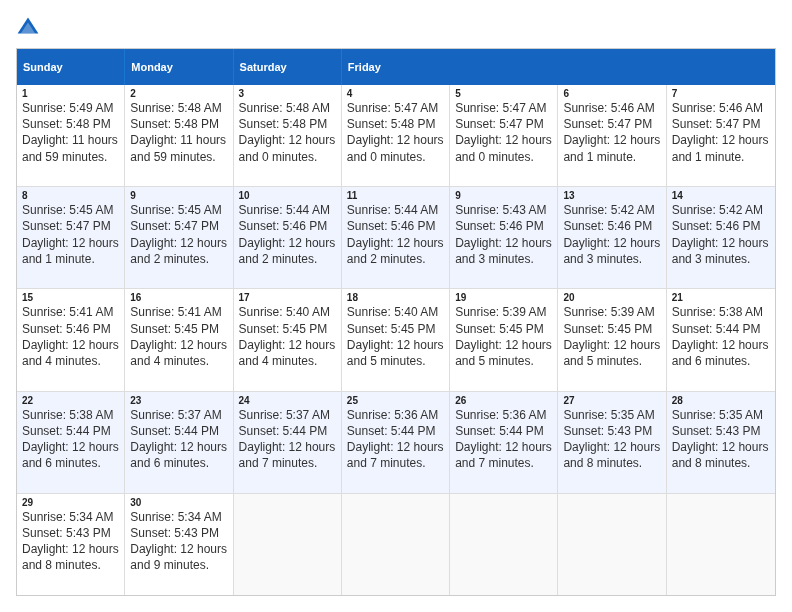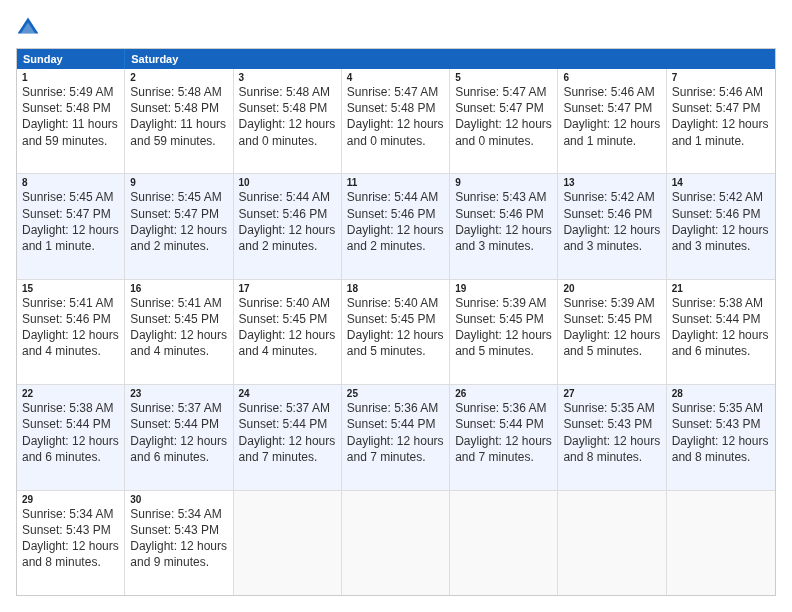--- a/index.html
+++ b/index.html
@@ -59,21 +59,21 @@
     }
     .cal-header {
       display: grid;
       grid-template-columns: repeat(7, 1fr);
       background: #1565C0;
     }
     .cal-header-cell {
       color: #fff;
       font-size: 11px;
       font-weight: bold;
-      padding: 4px 6px;
+      padding: 12px 6px;
       text-align: left;
       border-right: 1px solid #1976D2;
     }
     .cal-header-cell:last-child { border-right: none; }
     .cal-body {
       flex: 1;
       display: flex;
       flex-direction: column;
     }
     .cal-row {
@@ -124,21 +124,23 @@
     </div>
     <div class="title-area">
       <div class="month-title"></div>
       <div class="location"></div>
     </div>
   </div>
 
   <div class="calendar">
     <div class="cal-header" id="cal-header-row">
         <div class="cal-header-cell">Sunday</div>
+        <div class="cal-header-cell">Monday</div>
         <div class="cal-header-cell">Saturday</div>
+        <div class="cal-header-cell">Friday</div>
       </div>
     <div class="cal-body" id="cal-body">
         <div class="cal-row">
           <div class="cal-cell">
             <span class="day-number">1</span>
             <div class="cell-info">Sunrise: 5:49 AM<br>Sunset: 5:48 PM<br>Daylight: 11 hours<br>and 59 minutes.</div>
           </div>
           <div class="cal-cell">
             <span class="day-number">2</span>
             <div class="cell-info">Sunrise: 5:48 AM<br>Sunset: 5:48 PM<br>Daylight: 11 hours<br>and 59 minutes.</div>

